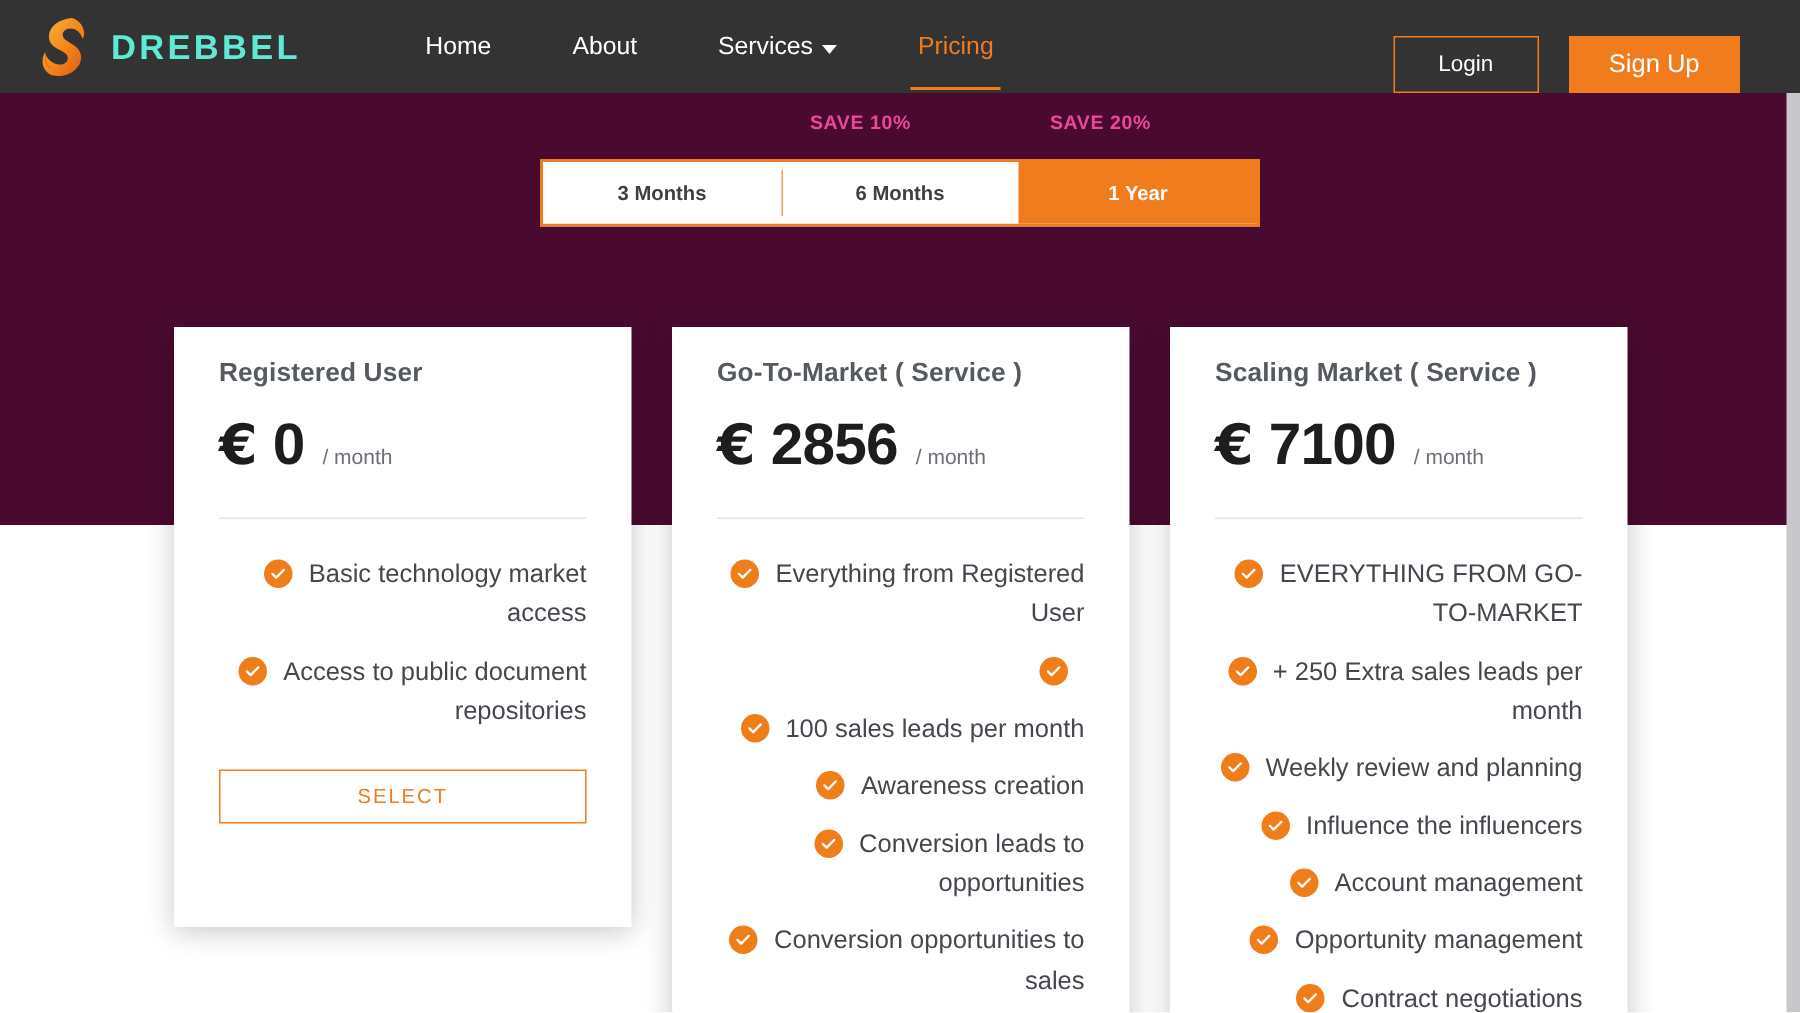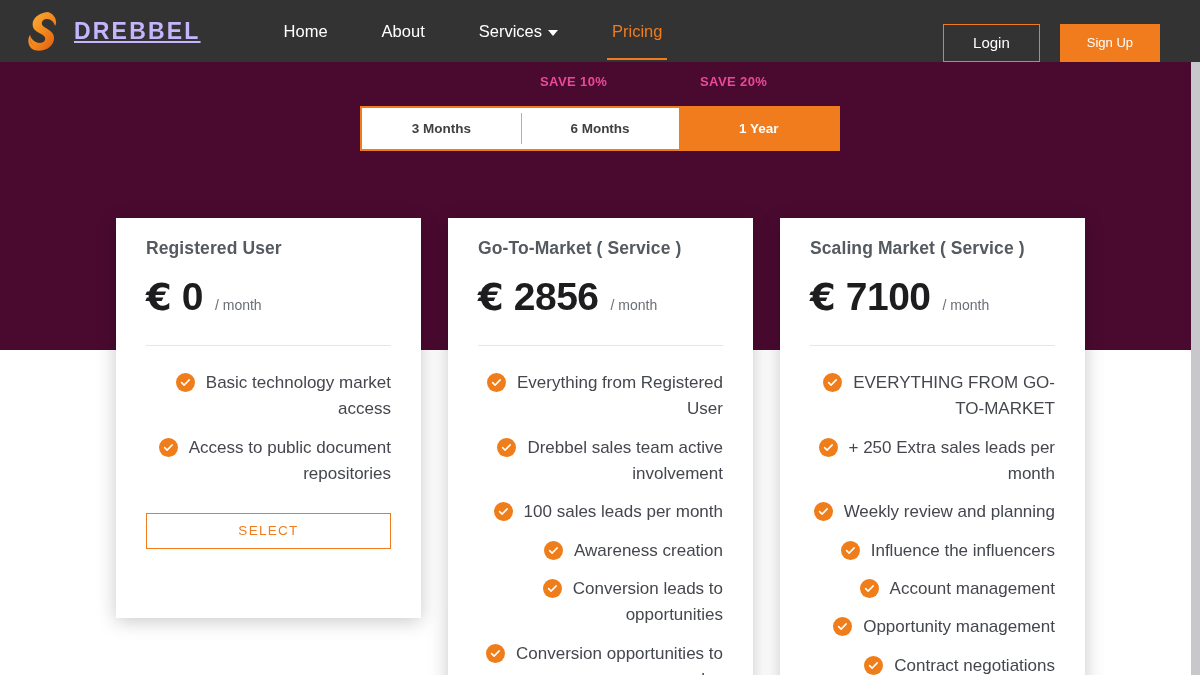--- a/index.html
+++ b/index.html
@@ -44,23 +44,22 @@
     gap: 12px;
   }
   .logo-mark {
     width: 38px; height: 40px;
     display: block;
   }
   .brand-name {
     font-size: 23px;
     font-weight: bold;
     letter-spacing: 2.2px;
-    color: #c4b5fd;
+    color: #5eead4;
     font-family: "Liberation Sans", sans-serif;
-    text-decoration: underline;
   }
   .nav-links {
     display: flex;
     align-items: center;
     margin-left: 60px;
     gap: 8px;
   }
   .nav-link {
     position: relative;
     color: #ffffff;
@@ -105,21 +104,21 @@
     padding: 0 29px;
     height: 38px;
     line-height: 36px;
     font-family: "Liberation Sans", sans-serif;
     cursor: pointer;
   }
   .btn-signup {
     border: 1px solid #f07c1e;
     background: #f07c1e;
     color: #ffffff;
-    font-size: 13px;
+    font-size: 17px;
     padding: 0 26px;
     height: 38px;
     line-height: 36px;
     font-family: "Liberation Sans", sans-serif;
     cursor: pointer;
   }
 
   
   .save-row {
     position: absolute;
@@ -386,21 +385,21 @@
             <svg width="11" height="11" viewBox="0 0 11 11">
                 <path d="M1.6 5.6 L4.1 8.1 L9.2 2.9" stroke="#ffffff" stroke-width="1.5" fill="none" stroke-linecap="round" stroke-linejoin="round"></path>
               </svg>
           </span><span class="feature-text">Everything from Registered User</span>
         </li>
         <li class="feature">
           <span class="check">
             <svg width="11" height="11" viewBox="0 0 11 11">
                 <path d="M1.6 5.6 L4.1 8.1 L9.2 2.9" stroke="#ffffff" stroke-width="1.5" fill="none" stroke-linecap="round" stroke-linejoin="round"></path>
               </svg>
-          </span><span class="feature-text">Drebbel sales team active involvement</span>
+          </span>
         </li>
         <li class="feature">
           <span class="check">
             <svg width="11" height="11" viewBox="0 0 11 11">
                 <path d="M1.6 5.6 L4.1 8.1 L9.2 2.9" stroke="#ffffff" stroke-width="1.5" fill="none" stroke-linecap="round" stroke-linejoin="round"></path>
               </svg>
           </span><span class="feature-text">100 sales leads per month</span>
         </li>
         <li class="feature">
           <span class="check">

